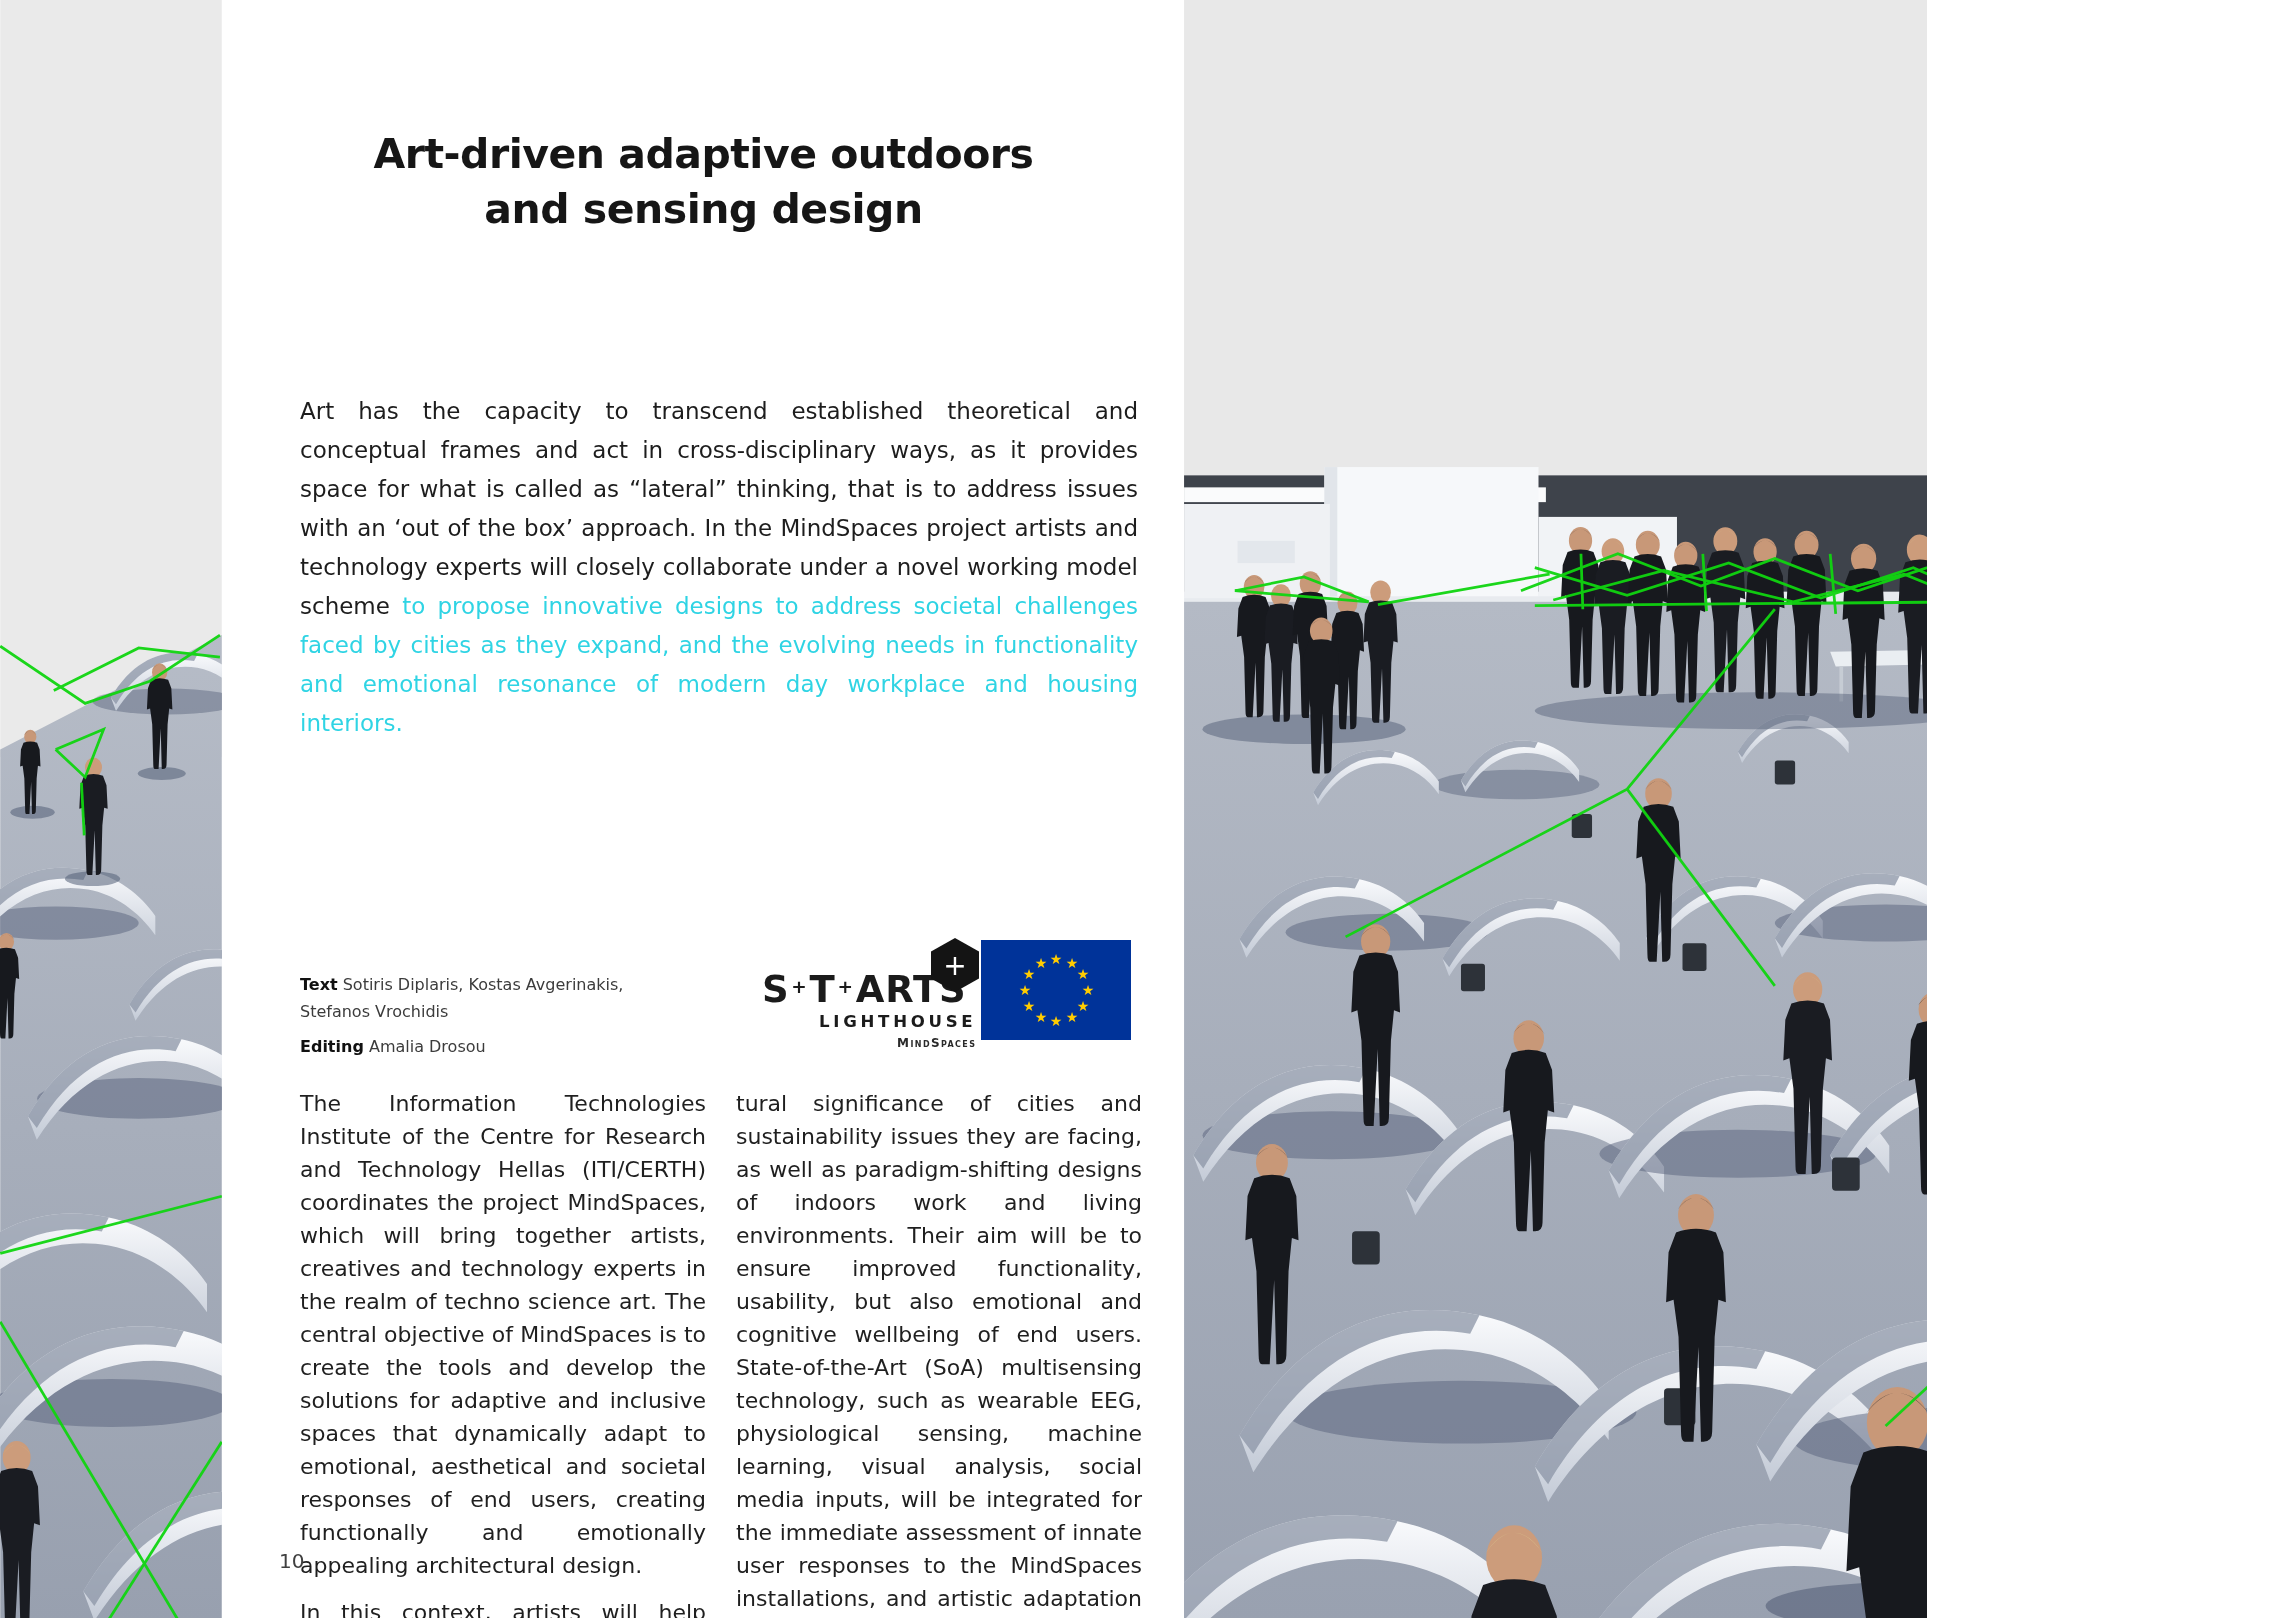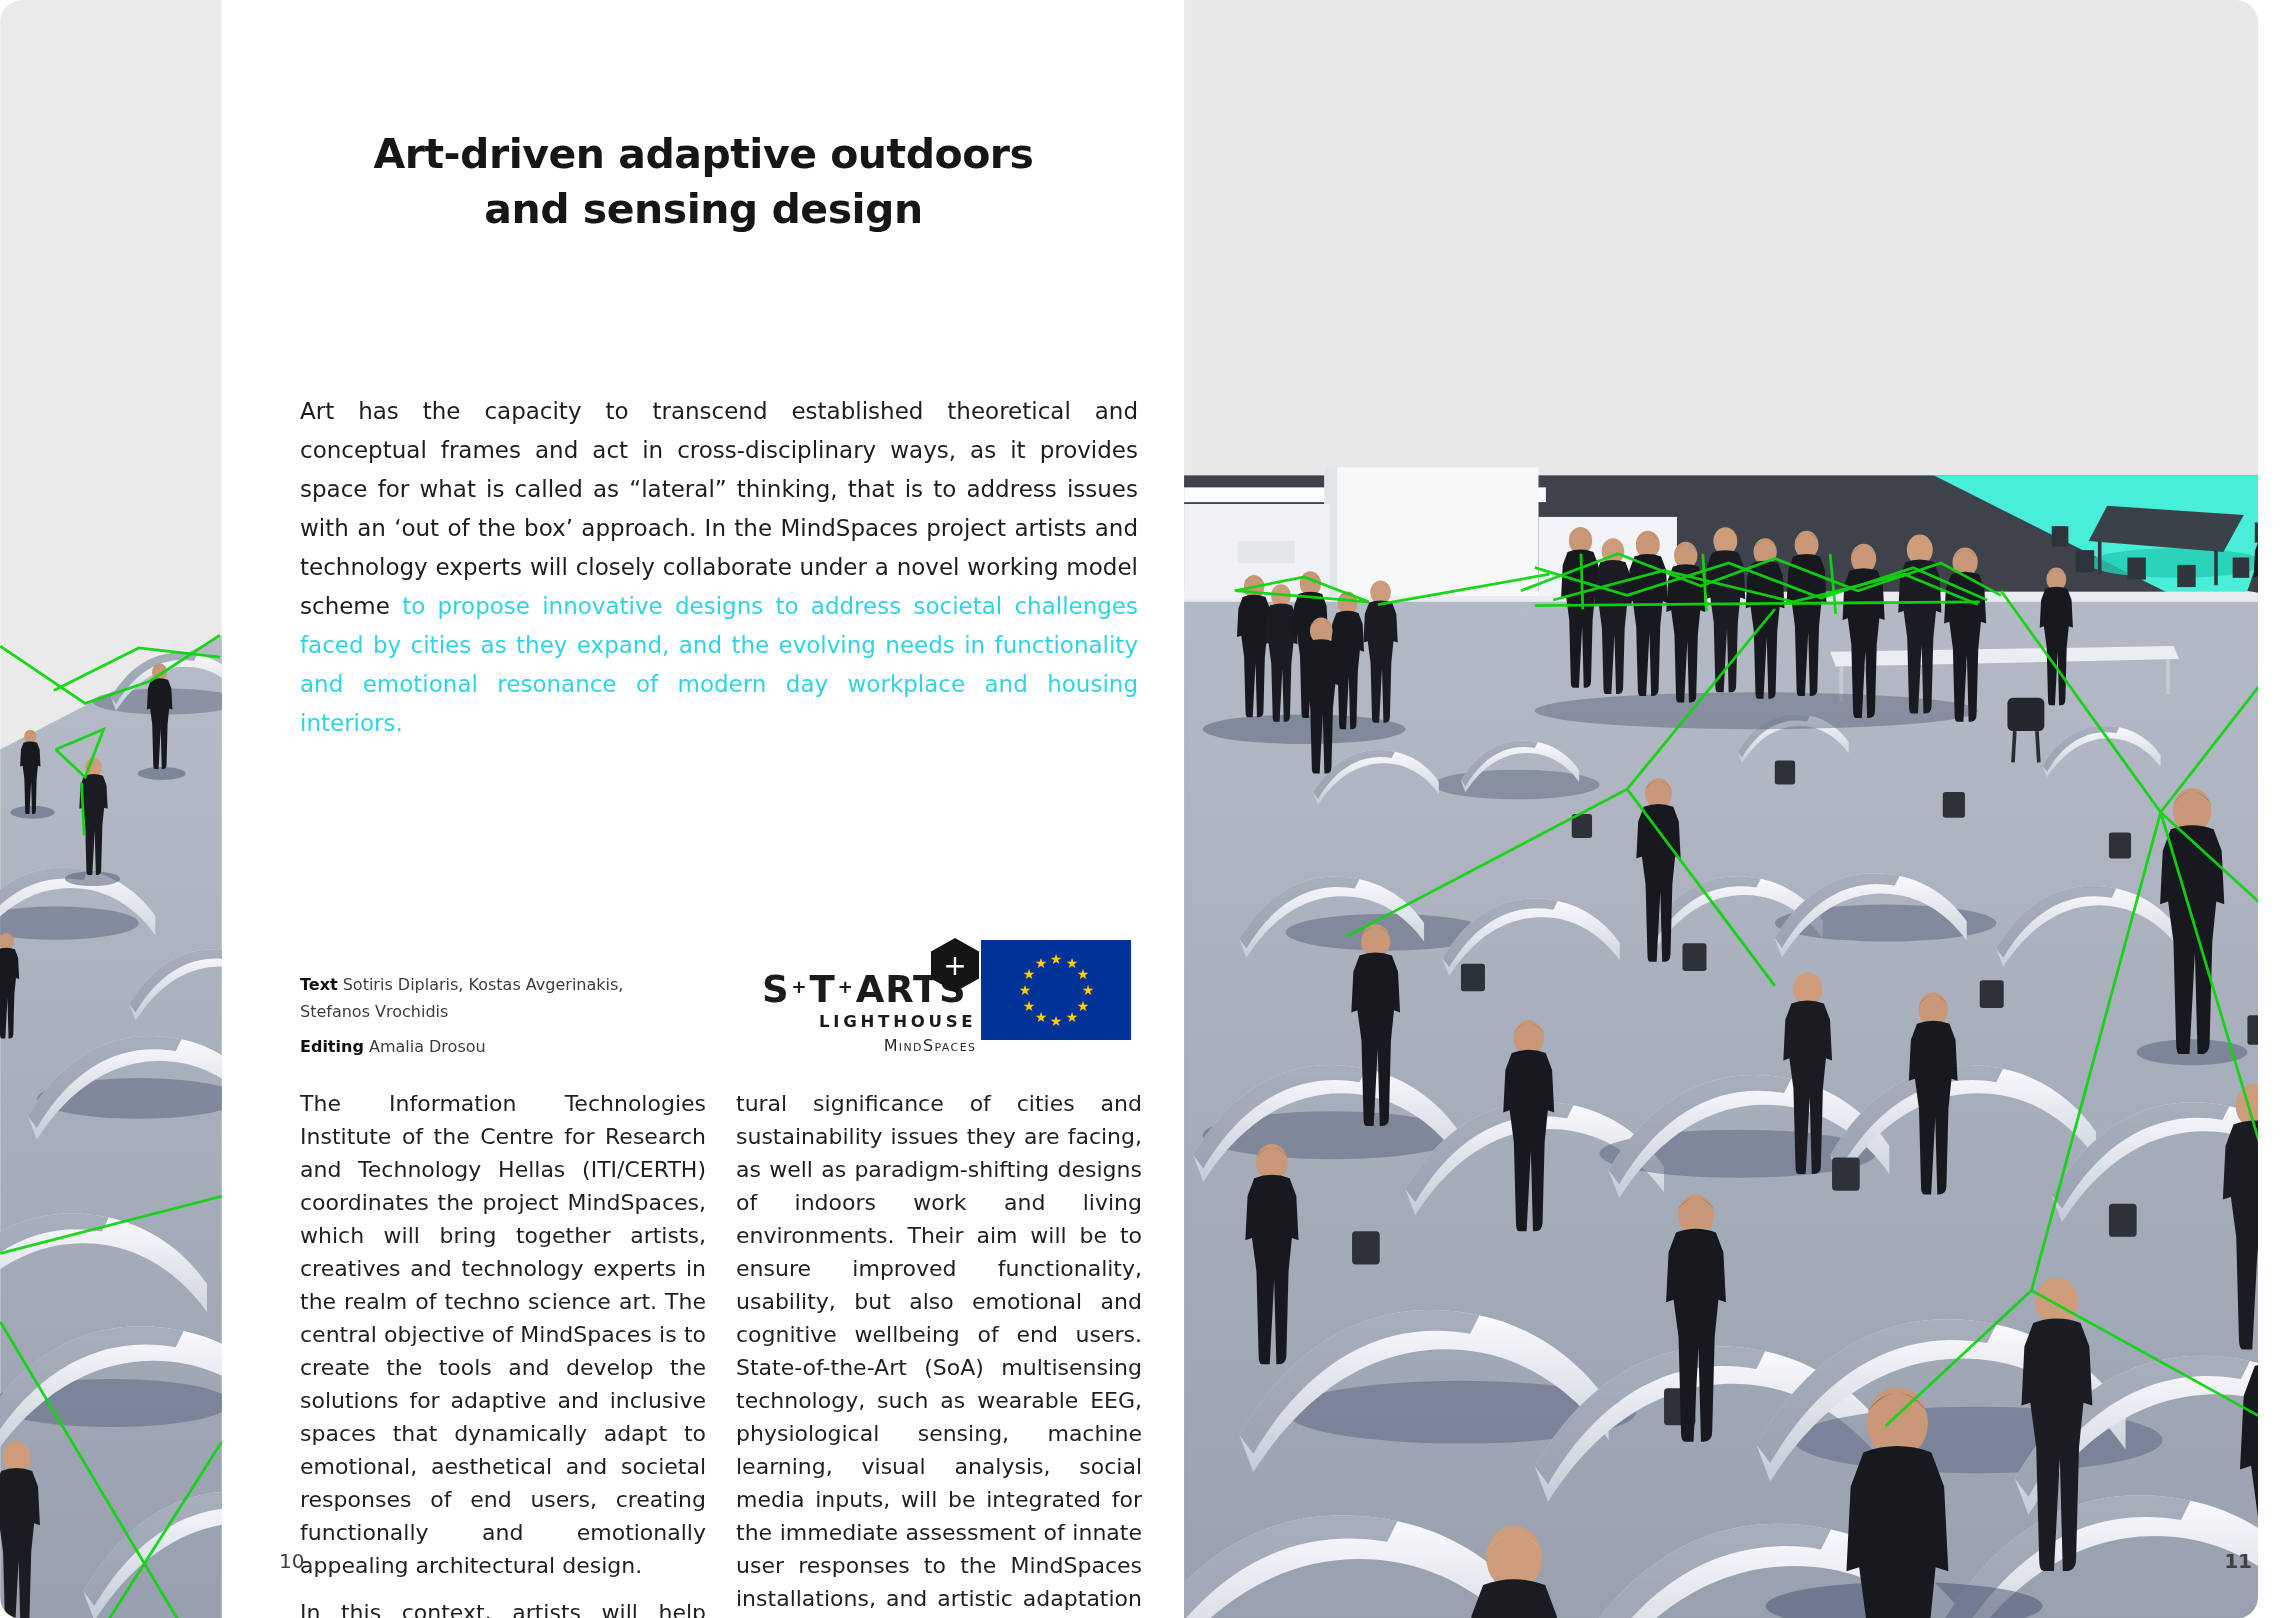--- a/index.html
+++ b/index.html
@@ -1,17 +1,17 @@
 <!DOCTYPE html>
 <html style="font-size:14.8px"><head>
 <meta charset="utf-8">
 <style>
   html,body{margin:0;padding:0;background:#fff;}
-  #root{position:relative;width:2258px;height:1619px;overflow:hidden;
-        font-family:"DejaVu Sans","Liberation Sans",sans-serif;color:#232323;border-radius:22px;}
+  #root{position:relative;width:1927px;height:1619px;overflow:hidden;
+        font-family:"DejaVu Sans","Liberation Sans",sans-serif;color:#232323;}
 
   
   #left-strip{position:absolute;left:0;top:0;width:222px;height:1619px;overflow:hidden;}
   #left-strip svg{display:block;width:222px;height:1619px;}
 
   
   #page{position:absolute;left:222px;top:0;width:963px;height:1619px;background:#ffffff;}
 
   .title{position:absolute;left:0;top:127px;width:963px;text-align:center;
          font-size:41px;line-height:55px;font-weight:700;color:#161616;letter-spacing:-0.5px;}
@@ -29,21 +29,21 @@
   .starts{position:absolute;left:540px;top:951px;width:231px;height:102px;color:#1b1b1b;}
   .starts .word{position:absolute;left:0;top:16.6px;font-weight:700;font-size:37px;
                 letter-spacing:0.9px;white-space:nowrap;}
   .starts .word .plus{font-size:18.5px;font-weight:700;vertical-align:8.3px;margin:0 1.8px;}
   .starts .hex{position:absolute;left:169px;top:-13px;width:48px;height:54px;background:#141414;
                clip-path:polygon(50% 0,100% 25%,100% 75%,50% 100%,0 75%,0 25%);
                display:flex;align-items:center;justify-content:center;
                color:#fff;font-size:28px;font-weight:400;}
   .starts .sub1{position:absolute;right:16.6px;top:61px;font-size:16.6px;font-weight:700;
                 letter-spacing:3.7px;}
-  .starts .sub2{position:absolute;right:16.6px;top:85px;font-size:16px;font-weight:400;
+  .starts .sub2{position:absolute;right:16.6px;top:85px;font-size:12px;font-weight:700;
                 font-variant:small-caps;letter-spacing:1.4px;color:#2a2a2a;}
 
   
   .euflag{position:absolute;left:759px;top:940px;width:150px;height:100px;background:#003399;}
   .euflag .star{position:absolute;color:#FFCC00;font-size:14px;line-height:14px;
                 transform:translate(-50%,-50%);}
 
   .cols{position:absolute;left:78px;top:1087px;width:842px;}
   .col{position:absolute;top:0;width:406px;font-size:22px;line-height:33px;
        text-align:justify;color:#1f1f1f;}

